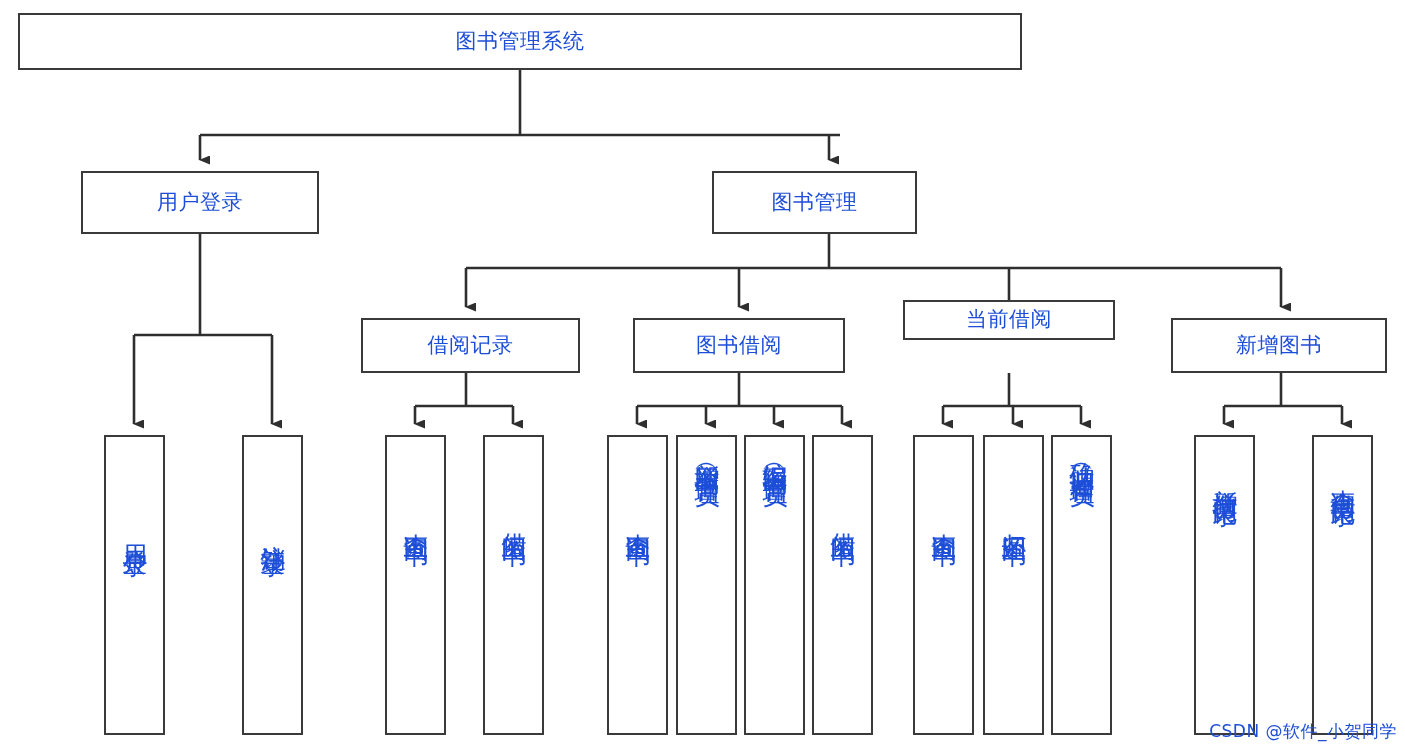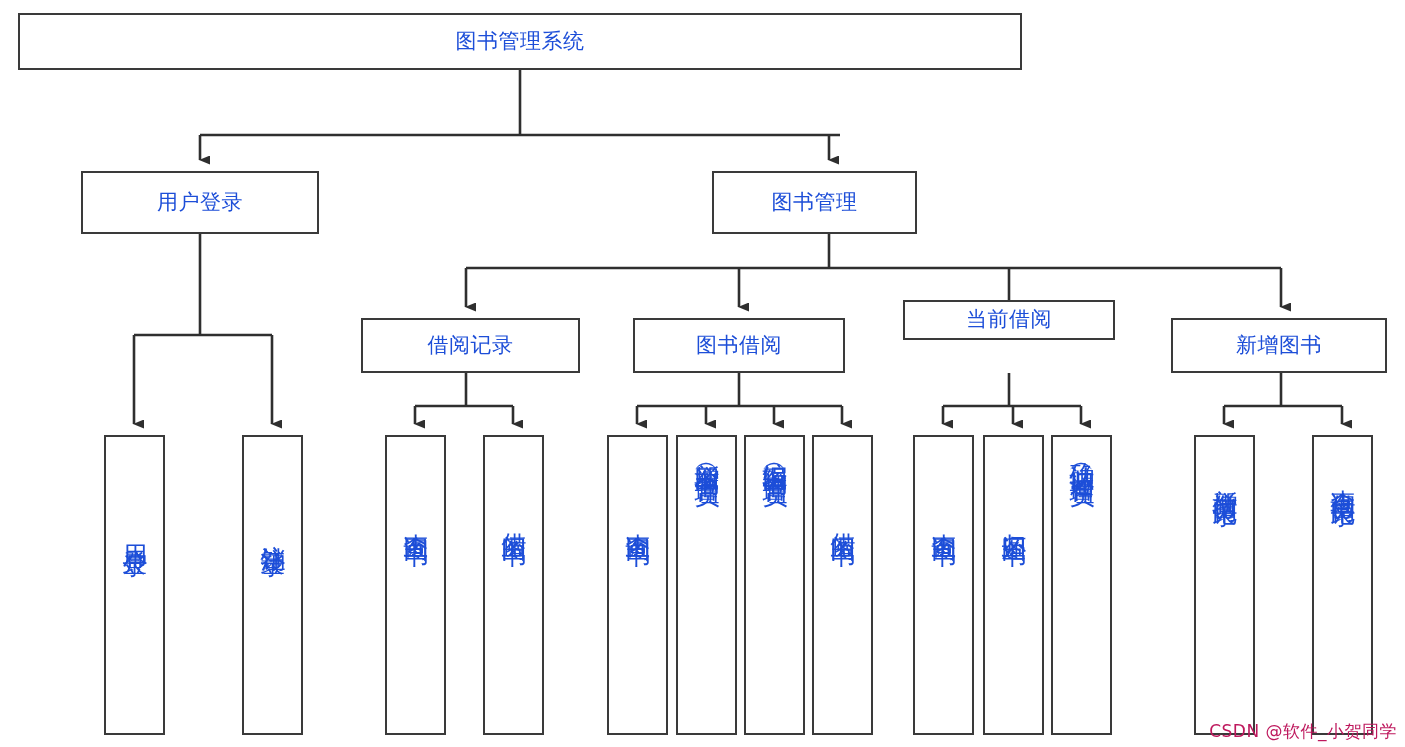--- a/index.html
+++ b/index.html
@@ -59,21 +59,21 @@
     text-align: left;
   }
   .node.v.mid .lbl {
     margin-top: 0;
   }
   .watermark {
     position: absolute;
     right: 8px;
     bottom: 4px;
     font-size: 17px;
-    color: #be185d;
+    color: #1d4ed8;
     letter-spacing: 0.5px;
     white-space: nowrap;
   }
 </style>
 </head>
 <body>
 
 <div id="canvas">
 
   <svg class="wires" viewBox="0 0 1405 747">

